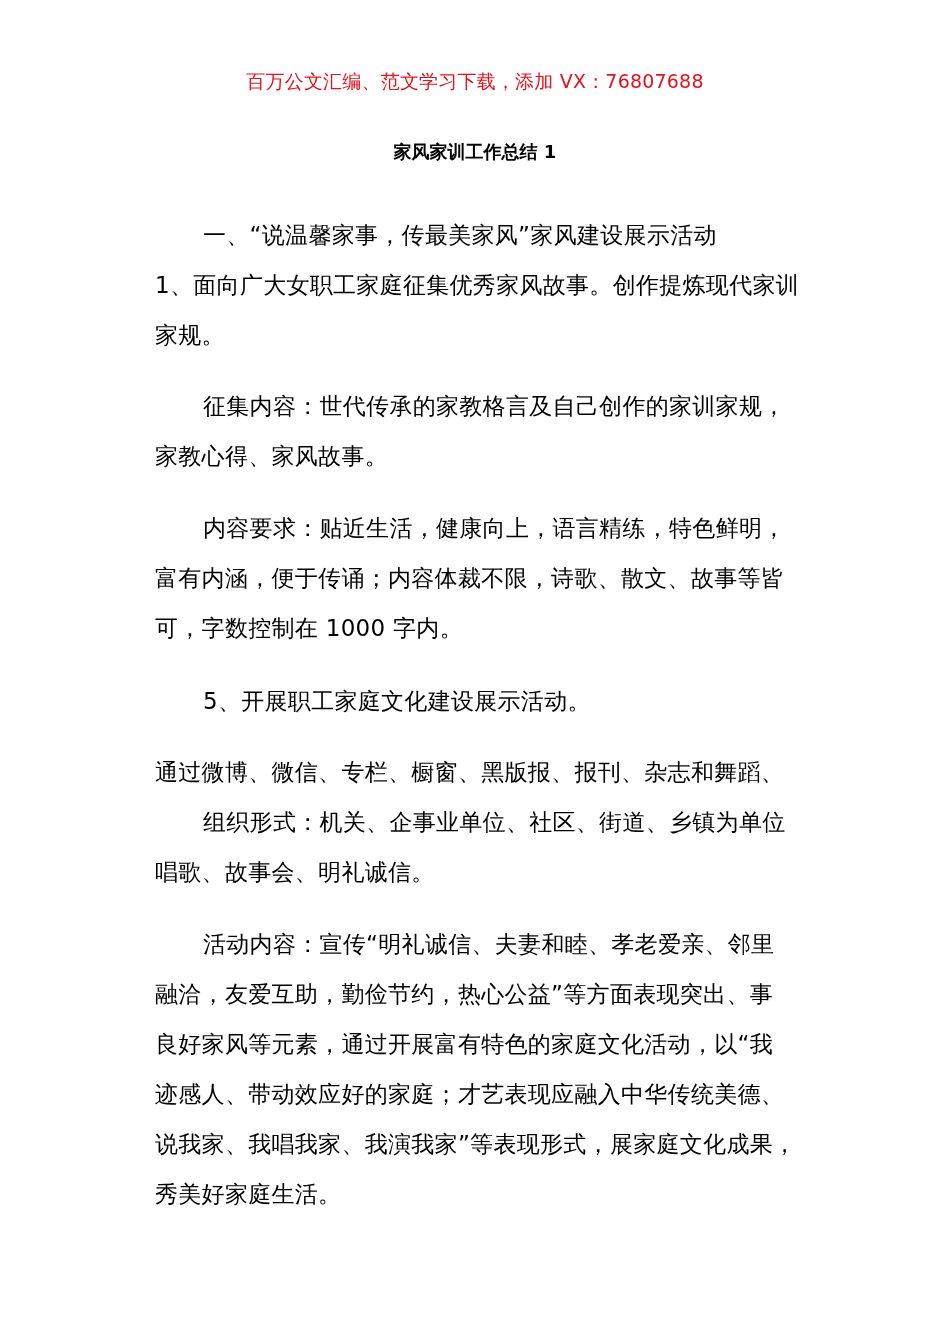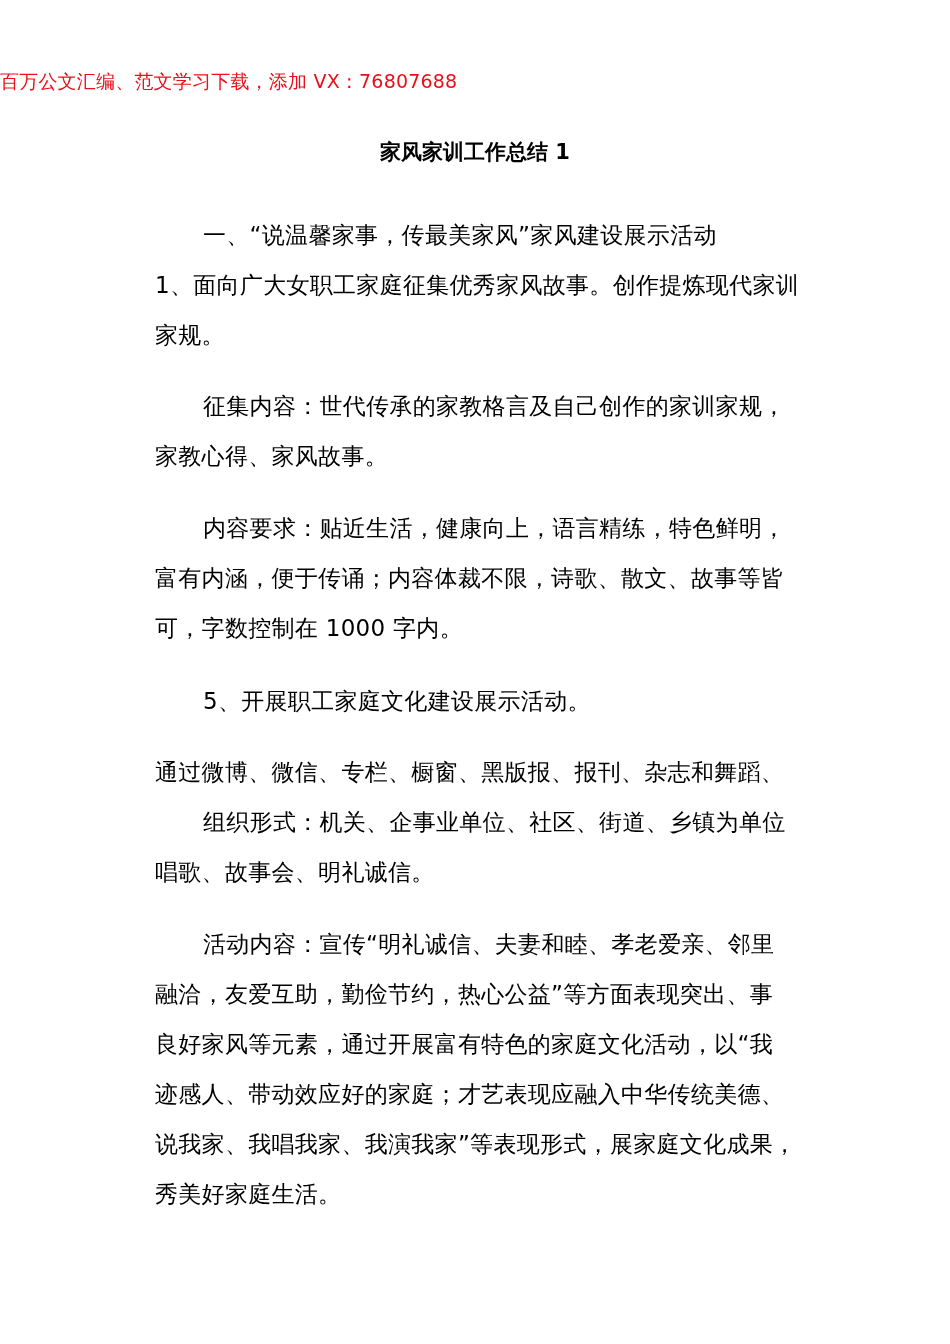--- a/index.html
+++ b/index.html
@@ -20,33 +20,33 @@
       left: 0;
       top: 0;
       width: 950px;
       height: 1344px;
     }
     .banner {
       position: absolute;
       top: 66px;
       left: 0;
       width: 950px;
-      text-align: left;
+      text-align: center;
       font-size: 19px;
       line-height: 30px;
       color: #e8101a;
       letter-spacing: 0.2px;
     }
     .doc-title {
       position: absolute;
       top: 136px;
       left: 0;
       width: 950px;
       text-align: center;
-      font-size: 21px;
+      font-size: 18px;
       line-height: 32px;
       font-weight: bold;
       color: #000000;
     }
     .body {
       position: absolute;
       top: 0;
       left: 143px;
       width: 670px;
       font-size: 23px;

